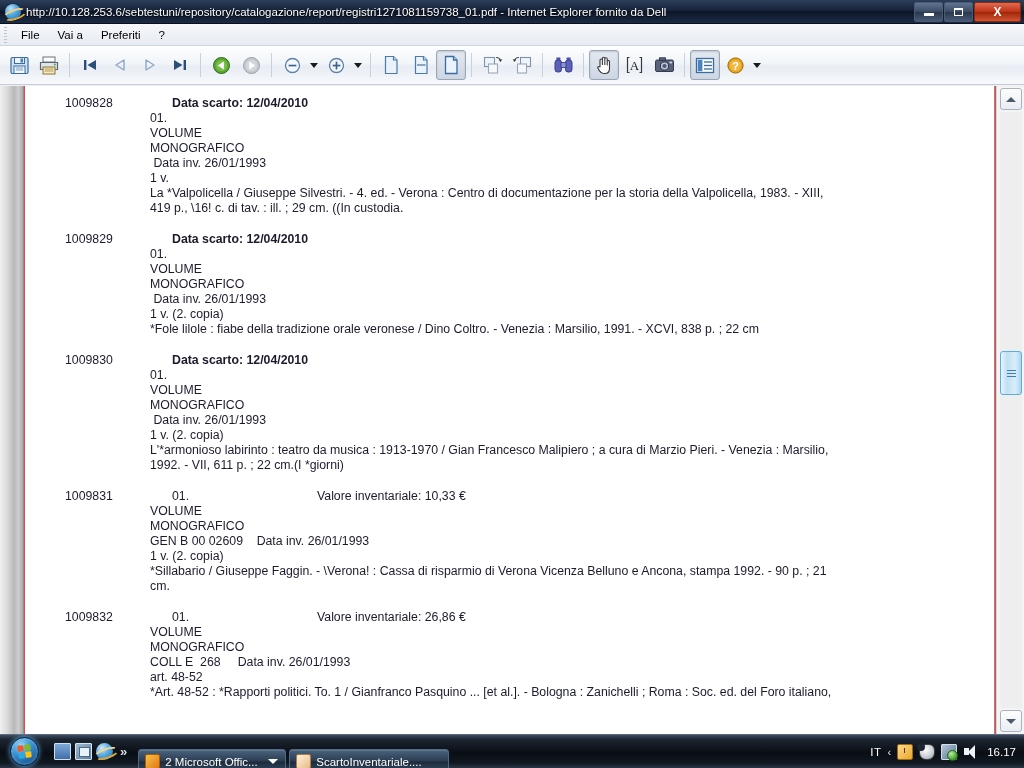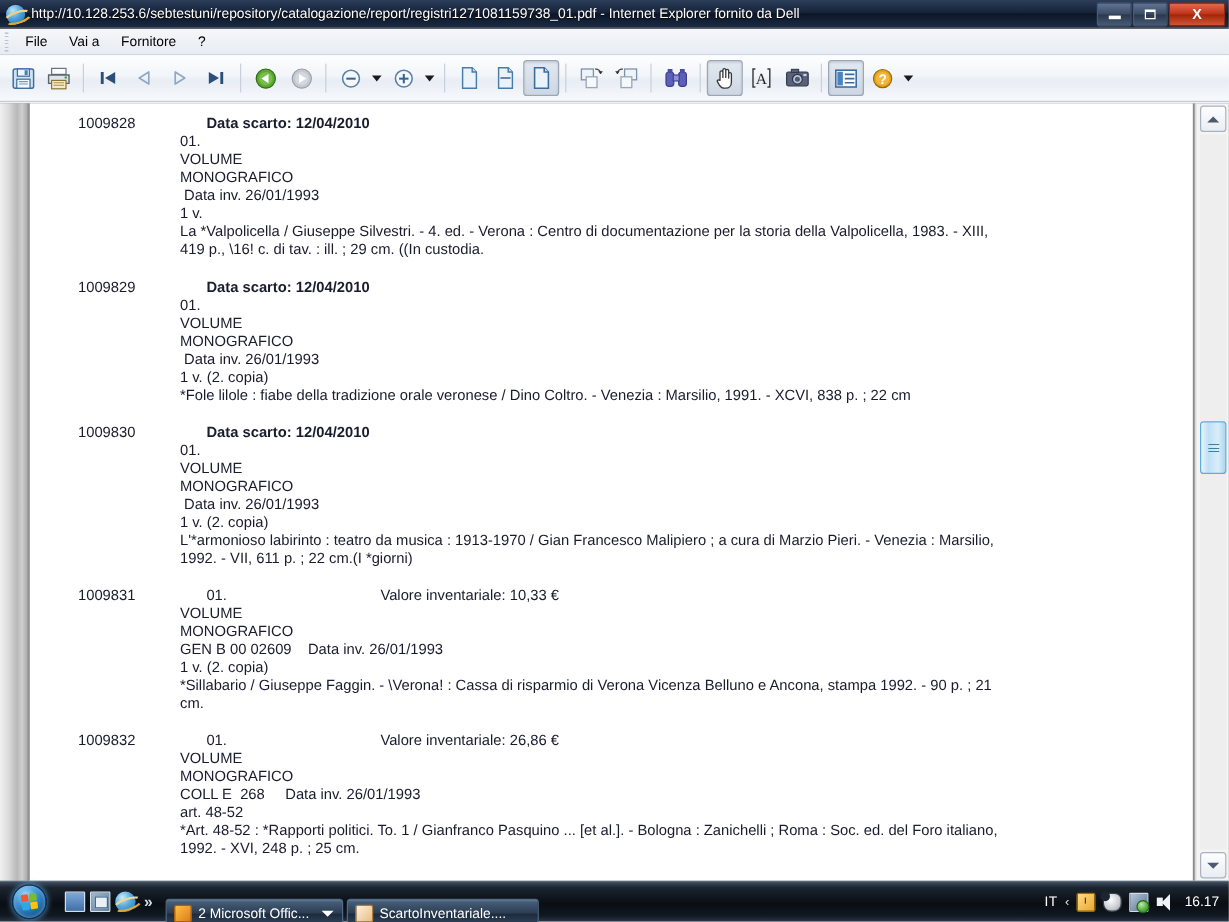--- a/index.html
+++ b/index.html
@@ -134,21 +134,21 @@
     border-left: 4px solid transparent;
     border-right: 4px solid transparent;
     border-top: 5px solid #1a1a1a;
   }
 
   
   #viewport {
     position: absolute;
     left: 0; top: 86px;
     width: 1024px; height: 648px;
-    background: #a3a3a3;
+    background: #ef4444;
     overflow: hidden;
   }
   #navpane {
     position: absolute; left: 0; top: 0;
     width: 24px; height: 648px;
     background: linear-gradient(to right, #f0f0f0 0%, #dcdcdc 30%, #b8b8b8 62%, #cfcfcf 80%, #a9a9a9 100%);
     border-right: 1px solid #8f8f8f;
   }
   #page {
     position: absolute;
@@ -429,21 +429,21 @@
       </div>
       <div class="win-btn close">
         <span class="glyph-close">X</span>
       </div>
     </div>
   </div>
 
   <div id="menubar">
     <div class="menu-item">File</div>
     <div class="menu-item">Vai a</div>
-    <div class="menu-item">Fornitore</div>
+    <div class="menu-item">Preferiti</div>
     <div class="menu-item">?</div>
   </div>
 
   <div id="toolbar">
 
     <div class="tb-btn">
       <svg width="21" height="21" viewBox="0 0 21 21">
         <rect x="2" y="2.5" width="17" height="16" rx="1.5" fill="#cfe2f3" stroke="#3a6c9e" stroke-width="1.2"></rect>
         <rect x="5.5" y="2.5" width="10" height="6" fill="#eef5fb" stroke="#3a6c9e" stroke-width="1"></rect>
         <rect x="11.5" y="3.5" width="2.6" height="4" fill="#4c7fb0"></rect>
@@ -717,21 +717,20 @@
           <div class="rec-body">
             <div class="firstline">
               <div class="col1">01.</div>
               <div class="col2">Valore inventariale: 26,86 €</div>
             </div>
             <div class="line">VOLUME</div>
             <div class="line">MONOGRAFICO</div>
             <div class="line">COLL E  268     Data inv. 26/01/1993</div>
             <div class="line">art. 48-52</div>
             <div class="line">*Art. 48-52 : *Rapporti politici. To. 1 / Gianfranco Pasquino ... [et al.]. - Bologna : Zanichelli ; Roma : Soc. ed. del Foro italiano,</div>
-            <div class="line">1992. - XVI, 248 p. ; 25 cm.</div>
           </div>
         </div>
 
       </div>
     </div>
 
     <div id="vscroll">
       <div class="sb-btn" id="sb-up">
         <span class="sb-tri-up"></span>
       </div>

